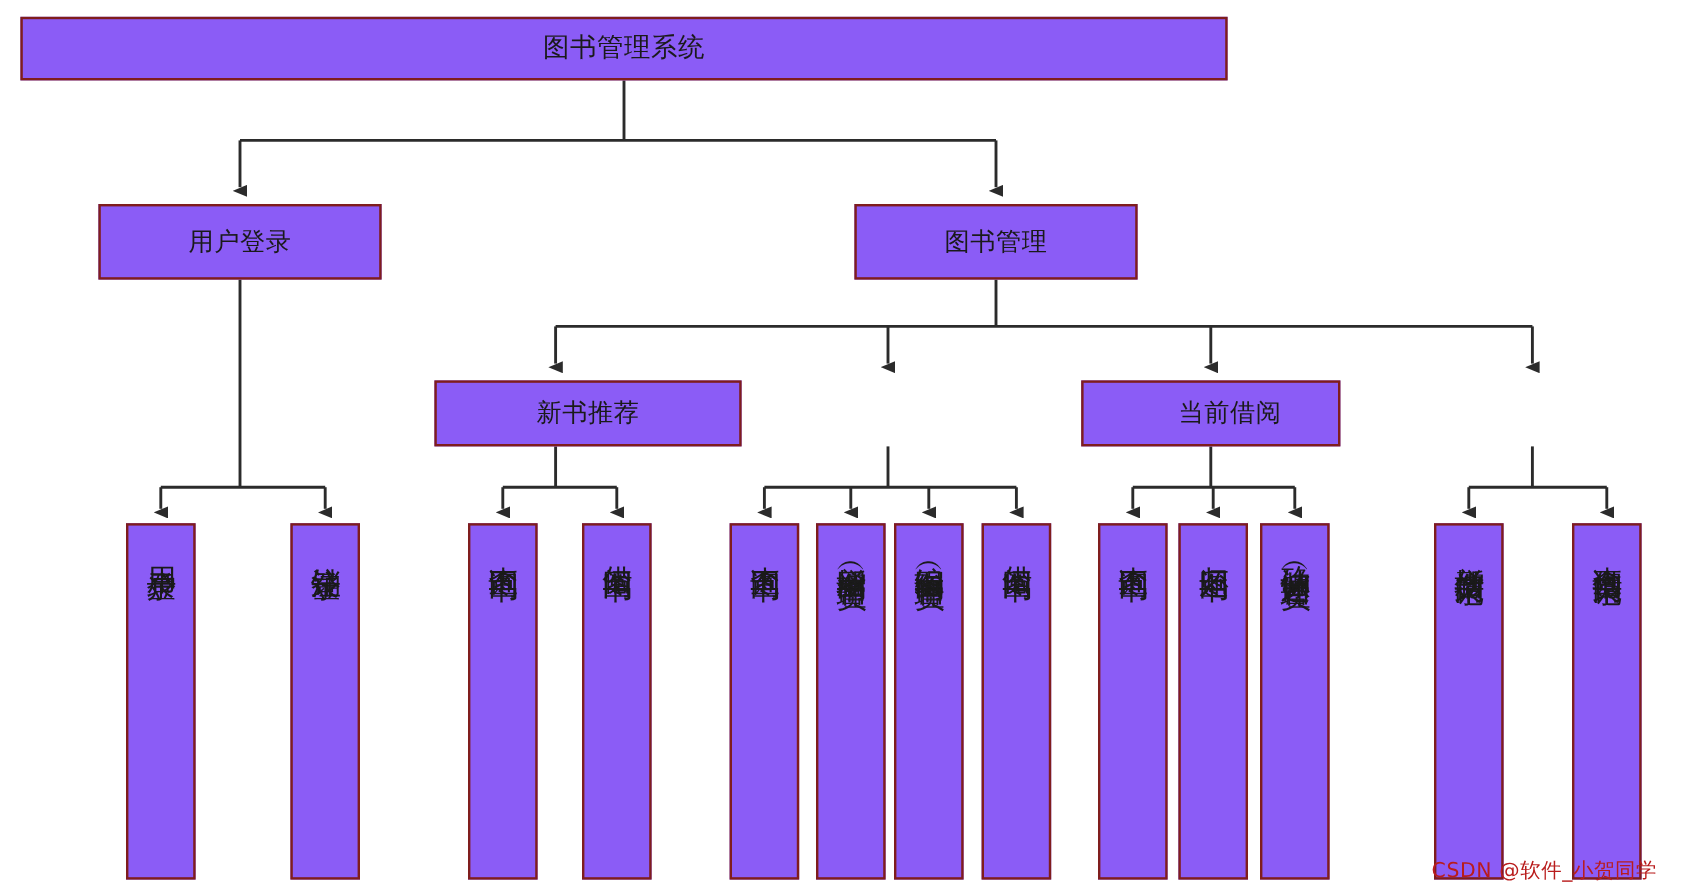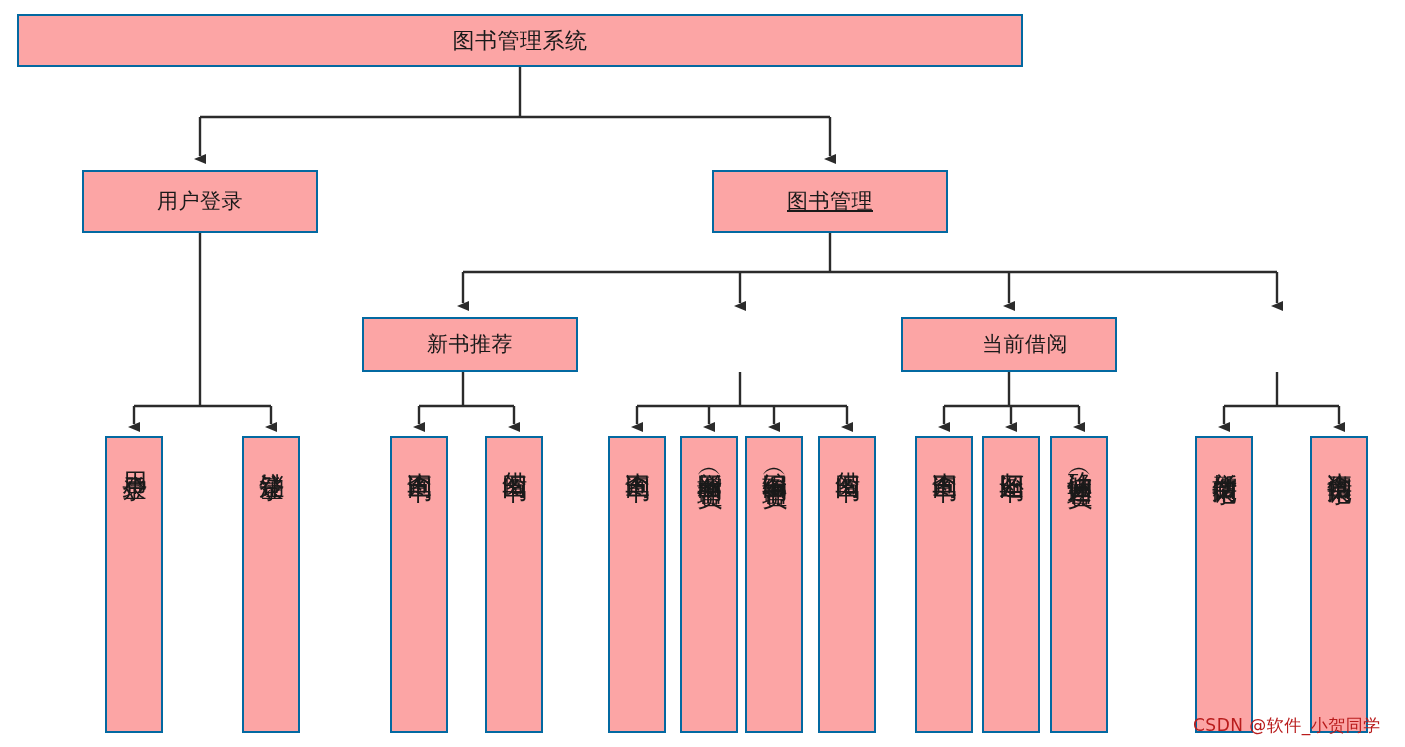--- a/index.html
+++ b/index.html
@@ -21,22 +21,22 @@
     position: absolute;
     left: 0;
     top: 0;
     width: 1405px;
     height: 747px;
     pointer-events: none;
   }
   .node {
     position: absolute;
     box-sizing: border-box;
-    background: #fca5a5;
-    border: 2px solid #0369a1;
+    background: #8b5cf6;
+    border: 2px solid #7f1d1d;
     display: flex;
     align-items: center;
     justify-content: center;
     color: #1a1a1a;
   }
   .node-label {
     display: block;
     text-align: center;
     line-height: 1.18;
     letter-spacing: 0.5px;
@@ -125,25 +125,25 @@
     </g>
   </svg>
 
   <div class="node root horizontal" style="left:17px; top:14px; width:1006px; height:53px;">
     <span class="node-label">图书管理系统</span>
   </div>
 
   <div class="node horizontal" style="left:82px; top:170px; width:236px; height:63px;">
     <span class="node-label">用户登录</span>
   </div>
-  <div class="node horizontal" style="left:712px; top:170px; width:236px; height:63px;text-decoration:underline;">
+  <div class="node horizontal" style="left:712px; top:170px; width:236px; height:63px;">
     <span class="node-label">图书管理</span>
   </div>
 
-  <div class="node horizontal" style="left:362px; top:317px; width:216px; height:55px;">
+  <div class="node horizontal" style="left:362px; top:317px; width:256px; height:55px;">
     <span class="node-label">新书推荐</span>
   </div>
   <div class="node horizontal" style="left:901px; top:317px; width:216px; height:55px;padding-left:32px;">
     <span class="node-label">当前借阅</span>
   </div>
 
   <div class="node vertical" style="left:105px; top:436px; width:58px; height:297px;">
     <span class="node-label">用户登录</span>
   </div>
   <div class="node vertical" style="left:242px; top:436px; width:58px; height:297px;">

